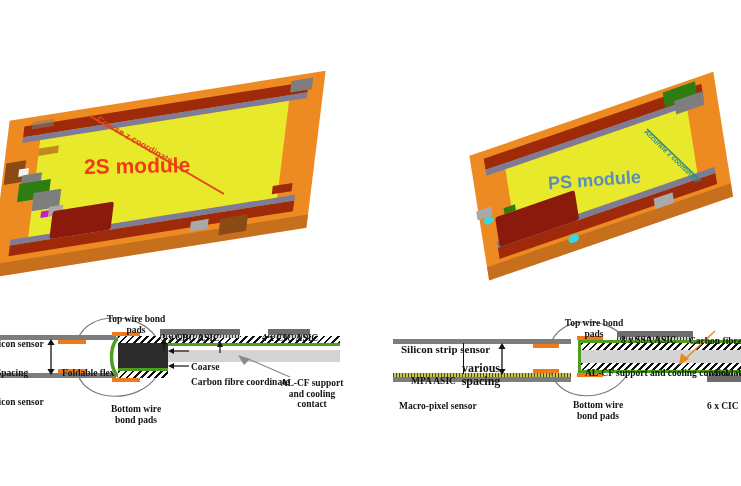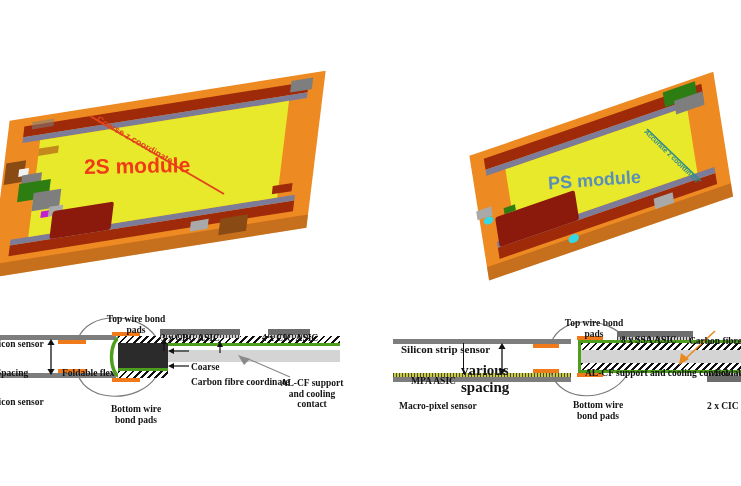--- a/index.html
+++ b/index.html
@@ -244,21 +244,21 @@
       <line x1="7" y1="3" x2="7" y2="29" stroke="#111" stroke-width="1.3"></line>
       <polygon points="7,0 3.4,6 10.6,6" fill="#111"></polygon>
       <polygon points="7,32 3.4,26 10.6,26" fill="#111"></polygon>
     </svg>
 
     <div class="abs" style="left:78px;top:48px;width:1px;height:31px;background:#111;"></div>
 
     <span class="lbl" style="left:16px;top:31px;font-size:11px;">Silicon strip sensor</span>
     <span class="lbl" style="left:26px;top:64px;font-size:9.5px;">MPA ASIC</span>
     <span class="lbl" style="left:14px;top:89px;font-size:9.5px;text-align:right;">Macro-pixel sensor</span>
-    <span class="lbl multi" style="left:76px;top:50px;width:40px;font-size:15px;">various spacing</span>
+    <span class="lbl multi" style="left:76px;top:50px;width:40px;font-size:12px;">various spacing</span>
 
     <svg class="curve" style="left:164px;top:18px;width:84px;height:32px;" viewBox="0 0 84 32">
       <path d="M2,30 C12,2 60,2 78,28"></path>
     </svg>
     <svg class="curve" style="left:164px;top:76px;width:84px;height:34px;" viewBox="0 0 84 34">
       <path d="M2,2 C12,32 60,32 78,4"></path>
     </svg>
 
     <svg class="abs" style="left:80px;top:0;width:0;height:0;" viewBox="0 0 1 1"></svg>
 
@@ -284,16 +284,16 @@
 
     <span class="lbl c" style="left:236px;top:23px;font-size:9.5px;">8 x SSA ASIC</span>
     <span class="lbl" style="left:200px;top:56px;font-size:9.5px;color:#0d0d0d;">AL-CF support and cooling contact</span>
 
     <svg class="pointer" style="left:292px;top:34px;width:40px;height:36px;" viewBox="0 0 40 36">
       <line x1="38" y1="2" x2="6" y2="32" stroke="#E98A1E" stroke-width="1.6"></line>
       <polygon points="2,36 4,24 12,30" fill="#E98A1E"></polygon>
     </svg>
     <span class="lbl" style="left:304px;top:24px;font-size:9.5px;">Carbon fibre s</span>
     <span class="lbl" style="left:330px;top:56px;font-size:9.5px;">Foldab</span>
-    <span class="lbl" style="left:322px;top:89px;font-size:9.5px;">2 x CIC</span>
+    <span class="lbl" style="left:322px;top:89px;font-size:9.5px;">6 x CIC</span>
   </div>
 
 </div>
 
 </body></html>

